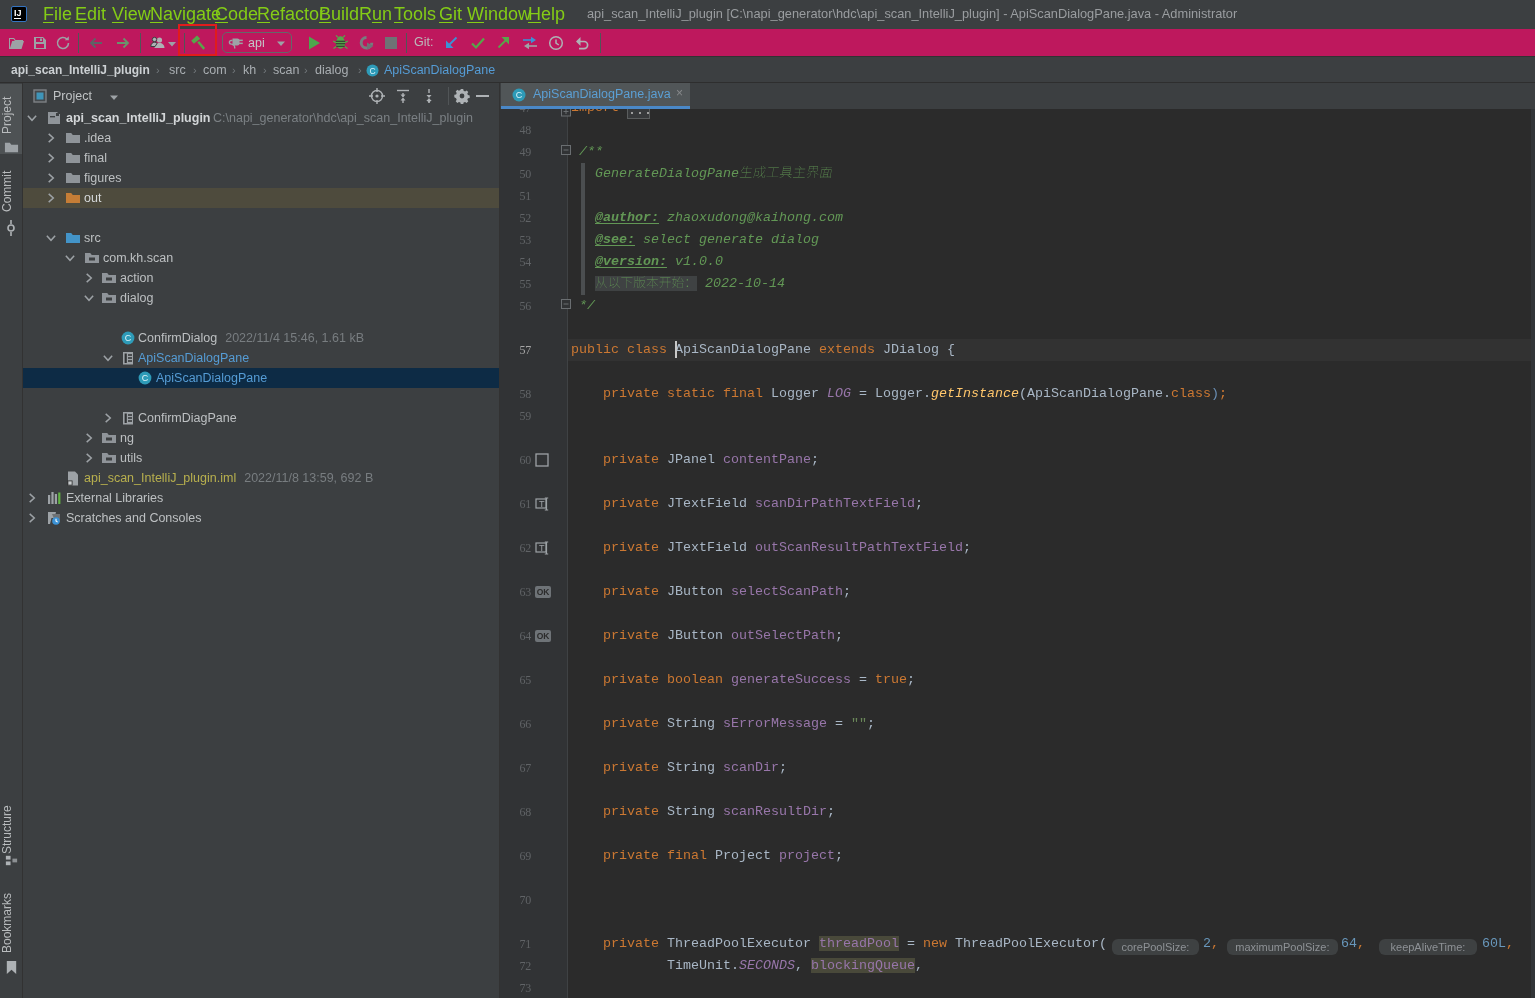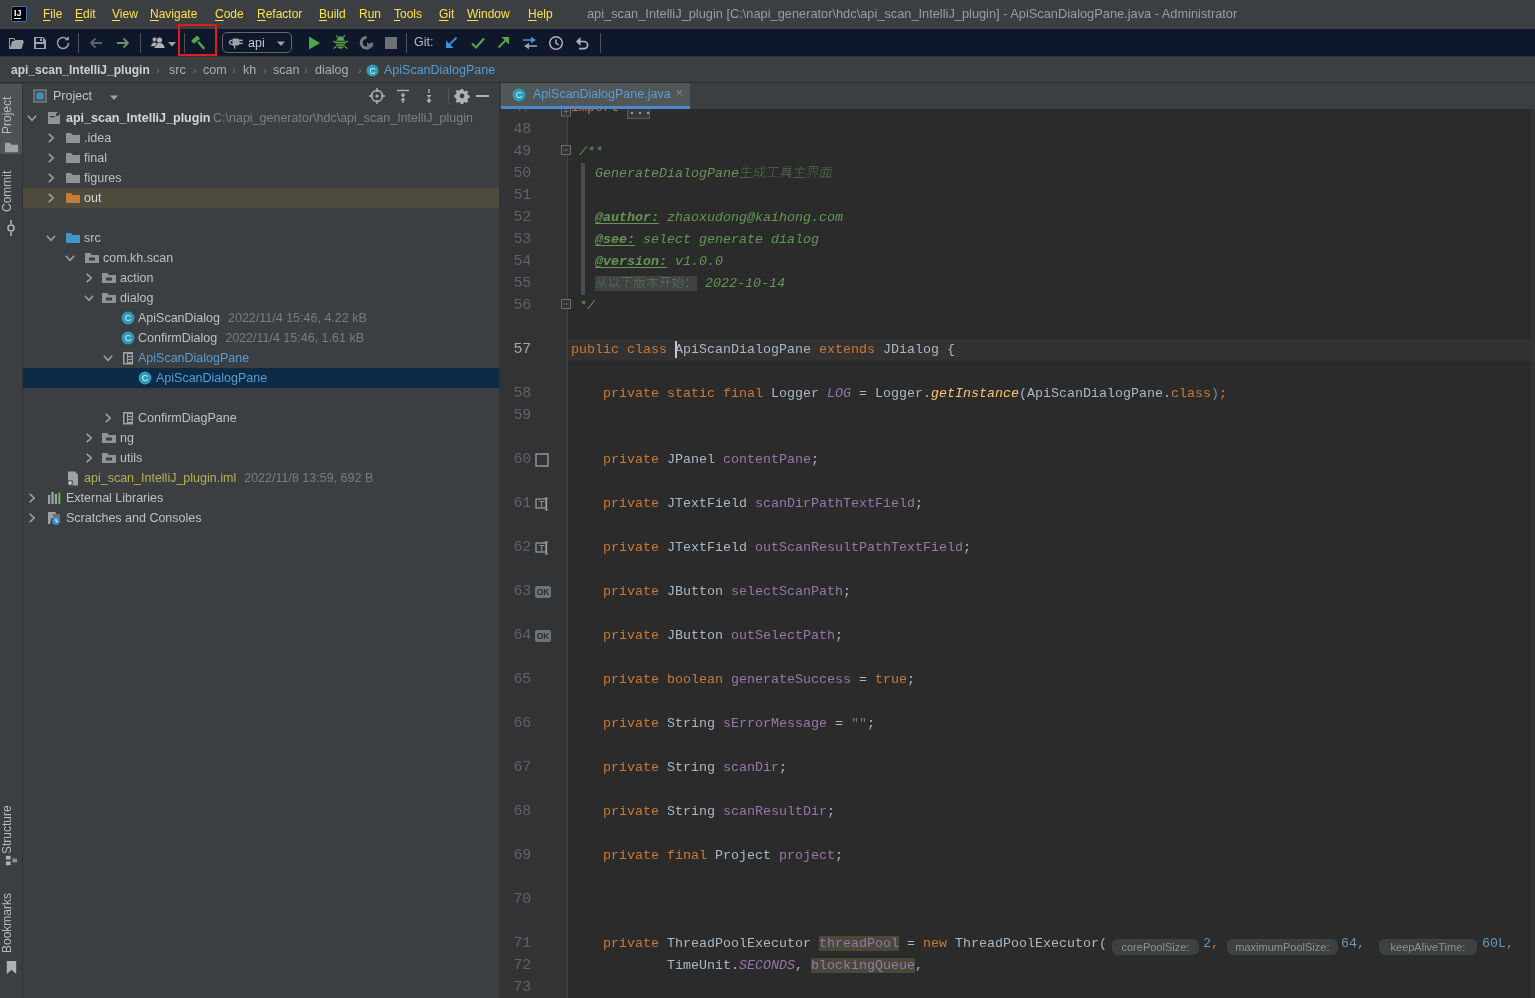--- a/index.html
+++ b/index.html
@@ -1,21 +1,21 @@
 <!DOCTYPE html>
 <html><head><meta charset="utf-8"><title>ide</title><style>
 *{margin:0;padding:0;box-sizing:border-box}
 html,body{width:1535px;height:998px;overflow:hidden;background:#3c3f41;
  font-family:"Liberation Sans",sans-serif;-webkit-font-smoothing:antialiased}
 .abs{position:absolute}
 #menubar{position:absolute;left:0;top:0;width:1535px;height:29px;background:#3c3f41}
-.menu{position:absolute;top:0;height:29px;line-height:29px;font-size:12px;color:#fde047}
+.menu{position:absolute;top:0;height:29px;line-height:29px;font-size:18px;color:#84cc16}
 .menu u{text-decoration-thickness:1px;text-underline-offset:2px}
 #wtitle{position:absolute;left:587px;top:0;height:29px;line-height:28px;font-size:12.8px;color:#9a9da0}
-#toolbar{position:absolute;left:0;top:29px;width:1535px;height:28px;background:#0f172a;border-bottom:1px solid #323232}
+#toolbar{position:absolute;left:0;top:29px;width:1535px;height:28px;background:#be185d;border-bottom:1px solid #323232}
 .tsep{position:absolute;top:4px;width:1px;height:20px;background:#515557}
 .ticon{position:absolute;top:0}
 #runpill{position:absolute;left:222px;top:3px;width:70px;height:21px;border:1px solid #646869;border-radius:5px}
 #runpill .lbl{position:absolute;left:25px;top:0;line-height:20px;font-size:12.5px;color:#c3c6c8}
 #gitlbl{position:absolute;left:414px;top:0;line-height:27px;font-size:12.5px;color:#bbb}
 #redbox{position:absolute;left:178px;top:24px;width:39px;height:32px;border:2px solid #e11c1c;z-index:50}
 #crumbs{position:absolute;left:0;top:58px;width:1535px;height:25px;background:#3c3f41;border-bottom:1px solid #2e2e2e}
 .cr{position:absolute;top:0;height:24px;line-height:24px;font-size:12.5px;color:#a9aeb2}
 .crsep{color:#72787c;font-size:11px}
 #stripe{position:absolute;left:0;top:83px;width:23px;height:915px;background:#3c3f41;border-right:1px solid #323232}
@@ -26,21 +26,21 @@
 .trow{position:absolute;left:0;width:476px;height:20px;line-height:20px;font-size:12.5px;color:#bdc0c2;white-space:pre}
 .trow .meta{color:#787d80;margin-left:8px}
 .chev{position:absolute;top:4px;width:12px;height:12px}
 .ticn{position:absolute;top:2px;width:16px;height:16px}
 .blue{color:#559cd5}
 #editor{position:absolute;left:500px;top:83px;width:1035px;height:915px;background:#2b2b2b}
 #tabbar{position:absolute;left:0;top:0;width:1035px;height:26px;background:#3c3f41}
 #tab{position:absolute;left:1px;top:0;width:189px;height:23px;background:#515658}
 #tabul{position:absolute;left:1px;top:23px;width:189px;height:3px;background:#4a88c7}
 #gutter{position:absolute;left:0;top:26px;width:68px;height:889px;background:#313335;border-right:1px solid #3f4244}
-.lnum{position:absolute;left:0;width:31px;text-align:right;font-family:Liberation Mono, monospace;font-size:15px;color:#606366;line-height:22px;letter-spacing:-.3px}
+.lnum{position:absolute;left:0;width:31px;text-align:right;font-family:Liberation Serif, serif;font-size:12px;color:#606366;line-height:22px;letter-spacing:-.3px}
 .code{position:absolute;white-space:pre;font-family:"Liberation Mono",monospace;font-size:13.33px;line-height:22px;color:#a9b7c6}
 .k{color:#cc7832}.fd{color:#9876aa}.num{color:#6897bb}.str{color:#6a8759}
 .cm{color:#629755;font-style:italic}
 .tag{color:#629755;font-weight:bold;font-style:italic;text-decoration:underline;text-underline-offset:2px}
 .hl{background:#49493a}
 .sit{font-style:italic}
 .chip{display:inline-block;height:16px;line-height:16px;background:#3e4142;color:#8e9296;border-radius:6px;font-family:"Liberation Sans",sans-serif;font-size:11px;text-align:center;vertical-align:-3.5px;letter-spacing:0}
 #curline{position:absolute;left:68px;top:256px;width:967px;height:22px;background:#323232}
 .cjk{display:inline-block}
 </style></head>
@@ -358,23 +358,20 @@
  <div class="trow" style="top:185px"><svg class="chev" style="left:60px" width="13" height="13" viewBox="0 0 13 13">
         <use href="#chev-r"></use>
       </svg><svg class="ticn" style="left:78px" width="16" height="16" viewBox="0 0 16 16">
         <use href="#pkg"></use>
       </svg><span class="abs" style="left:97px">action</span></div>
  <div class="trow" style="top:205px"><svg class="chev" style="left:60px" width="13" height="13" viewBox="0 0 13 13">
         <use href="#chev-d"></use>
       </svg><svg class="ticn" style="left:78px" width="16" height="16" viewBox="0 0 16 16">
         <use href="#pkg"></use>
       </svg><span class="abs" style="left:97px">dialog</span></div>
- <div class="trow" style="top:225px"><svg class="ticn" style="left:97px" width="16" height="16" viewBox="0 0 16 16">
-        <use href="#cls"></use>
-      </svg><span class="abs" style="left:115px">ApiScanDialog<span class="meta">2022/11/4 15:46, 4.22 kB</span></span></div>
  <div class="trow" style="top:245px"><svg class="ticn" style="left:97px" width="16" height="16" viewBox="0 0 16 16">
         <use href="#cls"></use>
       </svg><span class="abs" style="left:115px">ConfirmDialog<span class="meta">2022/11/4 15:46, 1.61 kB</span></span></div>
  <div class="trow" style="top:265px"><svg class="chev" style="left:79px" width="13" height="13" viewBox="0 0 13 13">
         <use href="#chev-d"></use>
       </svg><svg class="ticn" style="left:97px" width="16" height="16" viewBox="0 0 16 16">
         <use href="#form"></use>
       </svg><span class="abs blue" style="left:115px">ApiScanDialogPane</span></div>
  <div class="trow" style="top:285px;background:#0d2b45"><svg class="ticn" style="left:114px" width="16" height="16" viewBox="0 0 16 16">
         <use href="#cls"></use>

